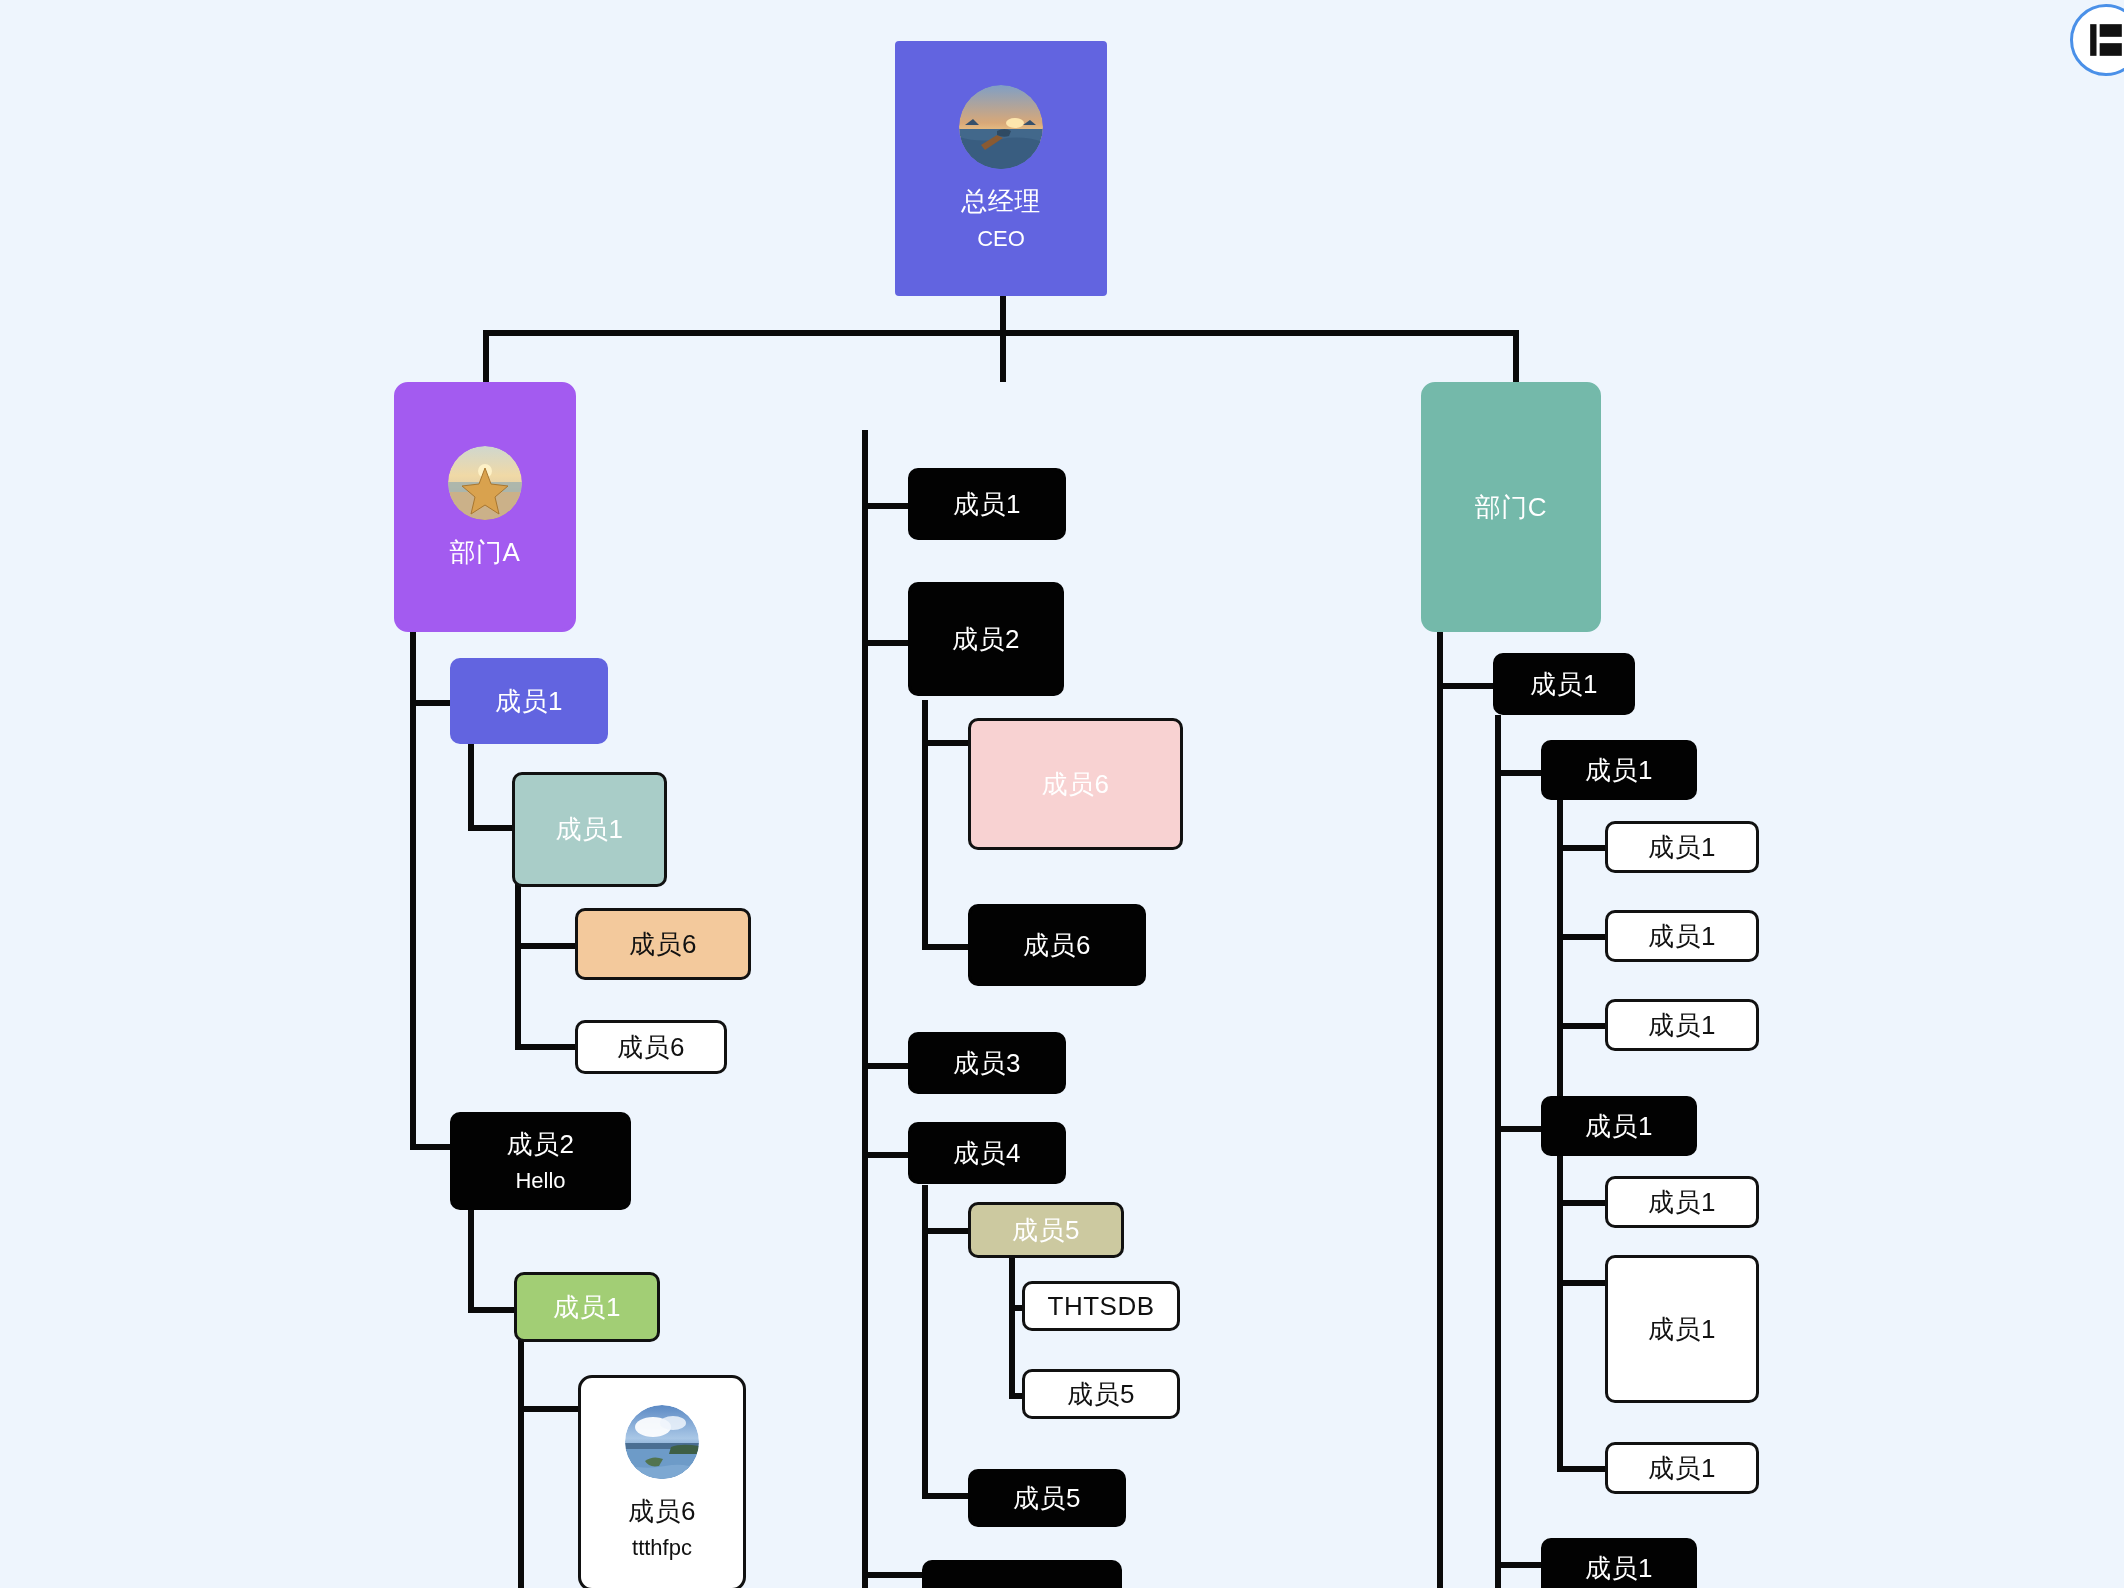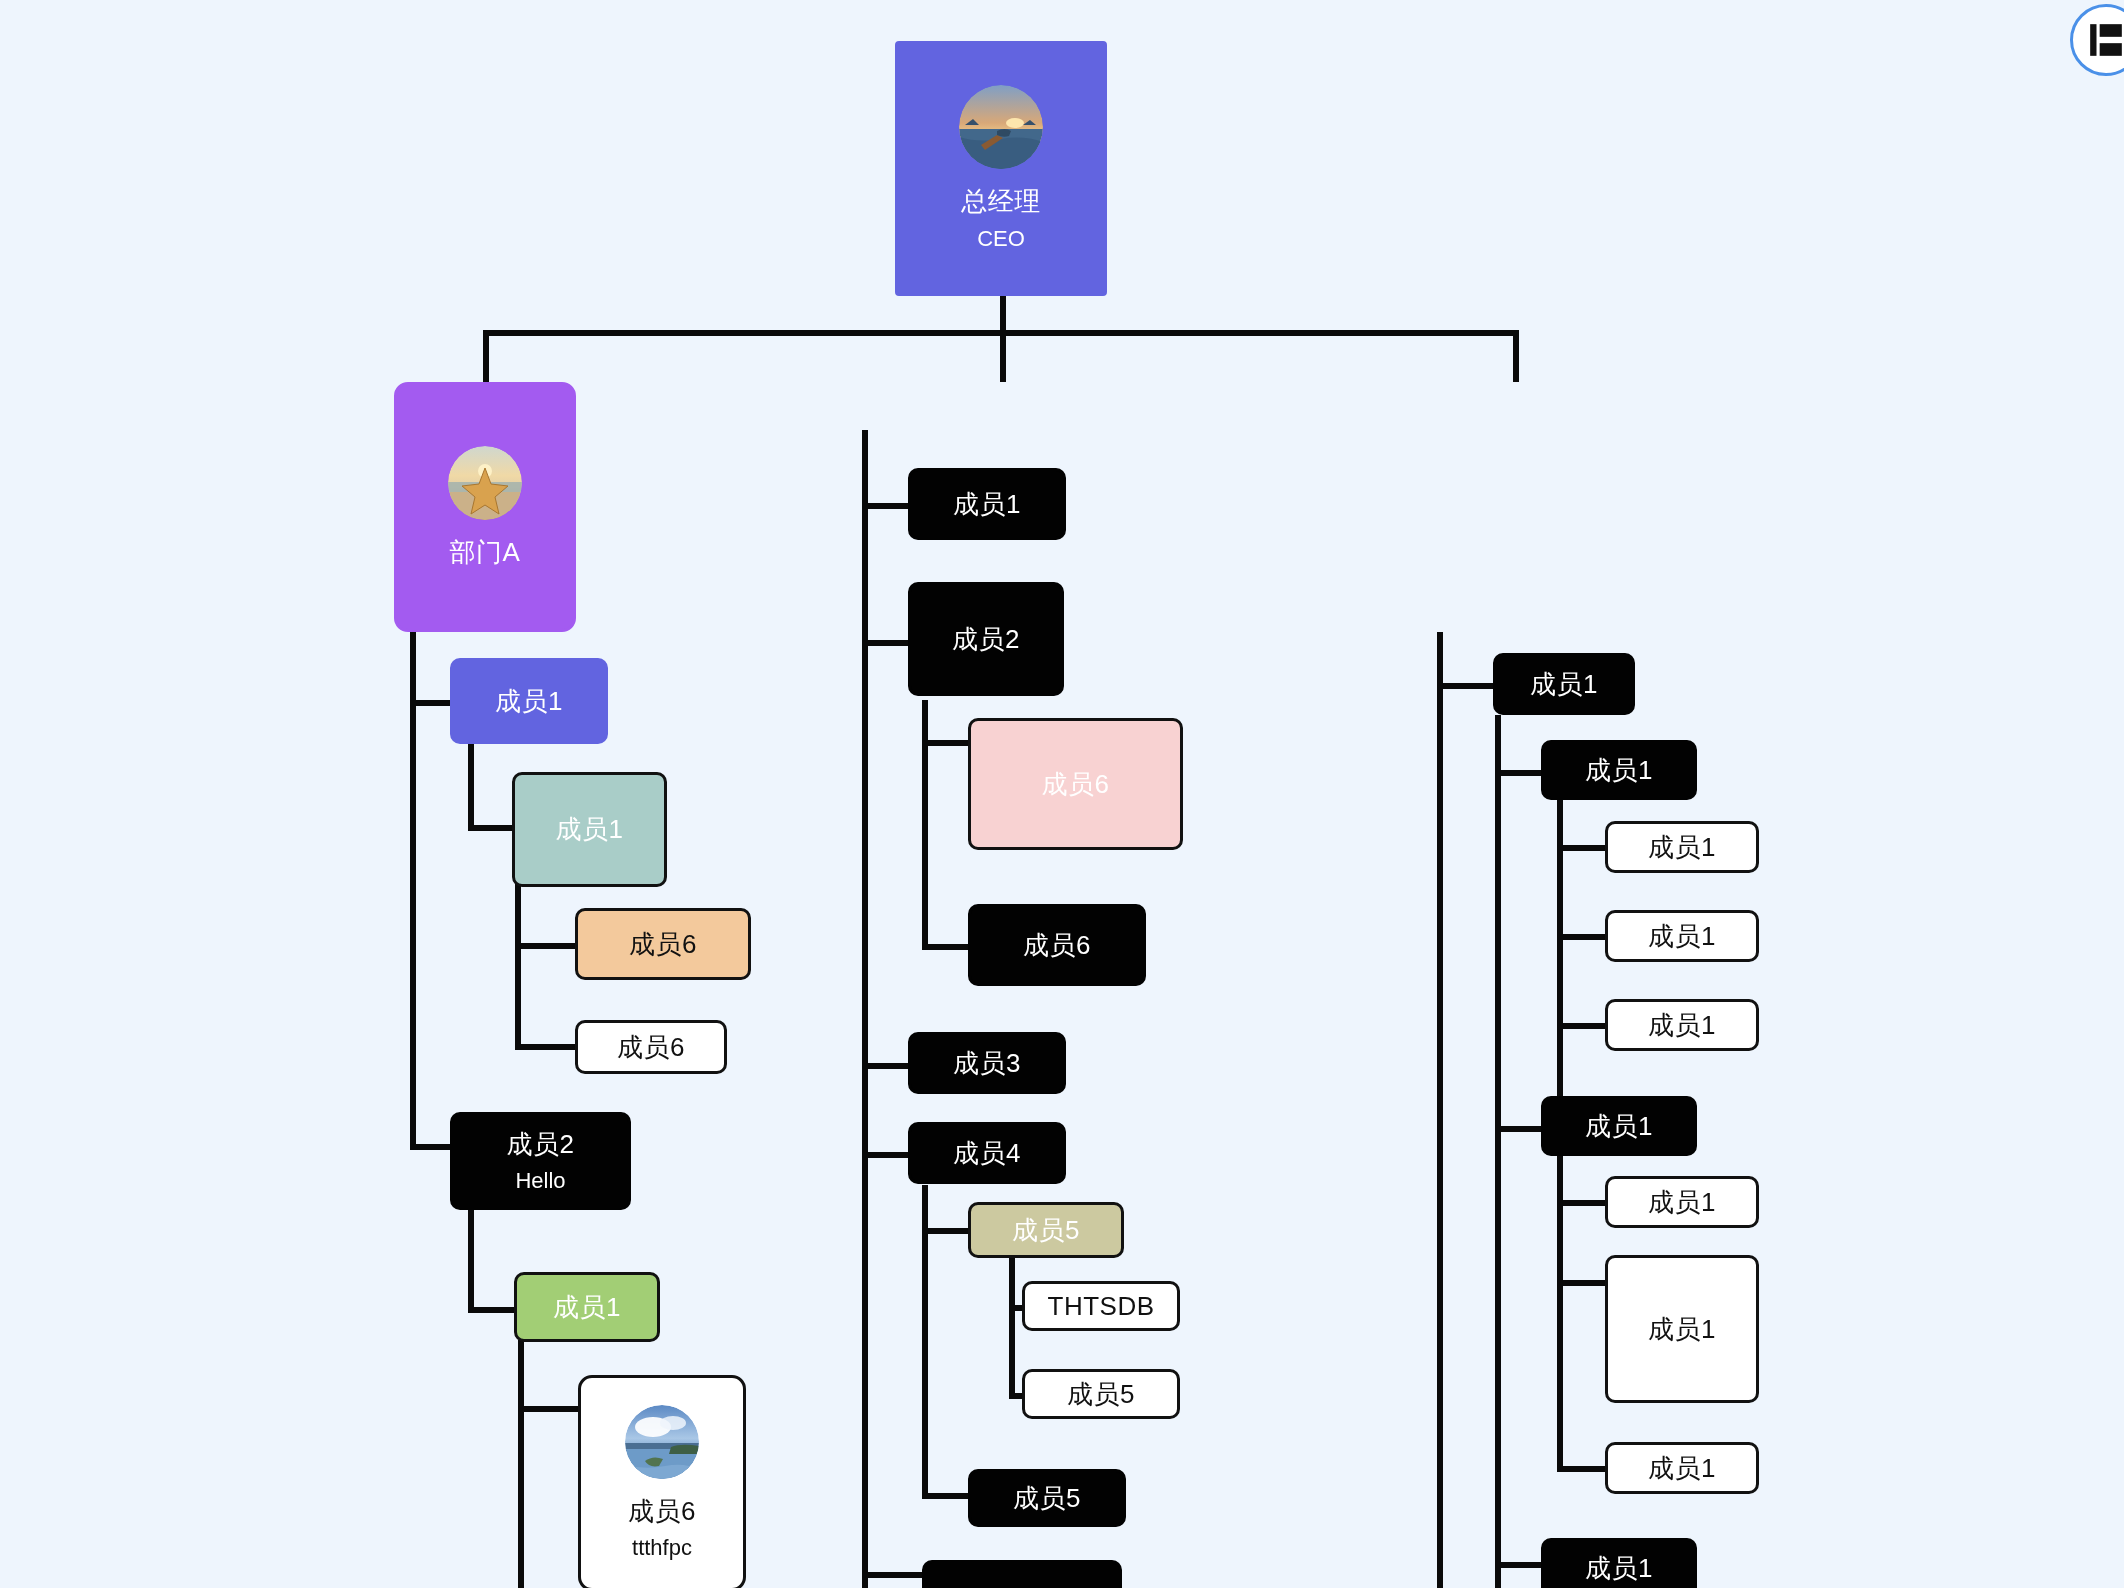--- a/index.html
+++ b/index.html
@@ -194,20 +194,23 @@
           <path d="M22 60 l16-10 6 3 -18 12z" fill="#8a5a32"></path>
           <path d="M38 46 q8-4 14 0 l-2 5 q-6 2 -12-1z" fill="#2f4a63"></path>
         </g>
       </svg>
     </div>
     <div class="title">总经理</div>
     <div class="subtitle">CEO</div>
   </div>
 
 
+  <div class="node n-teal" style="left:1421px; top:382px; width:180px; height:250px; border-radius:14px;">
+    <div class="title">部门C</div>
+  </div>
 
   <div class="node n-indigo" style="left:450px; top:658px; width:158px; height:86px;">
     <div class="title">成员1</div>
   </div>
 
   <div class="node n-sage" style="left:512px; top:772px; width:155px; height:115px;">
     <div class="title">成员1</div>
   </div>
 
   <div class="node n-peach" style="left:575px; top:908px; width:176px; height:72px;">

